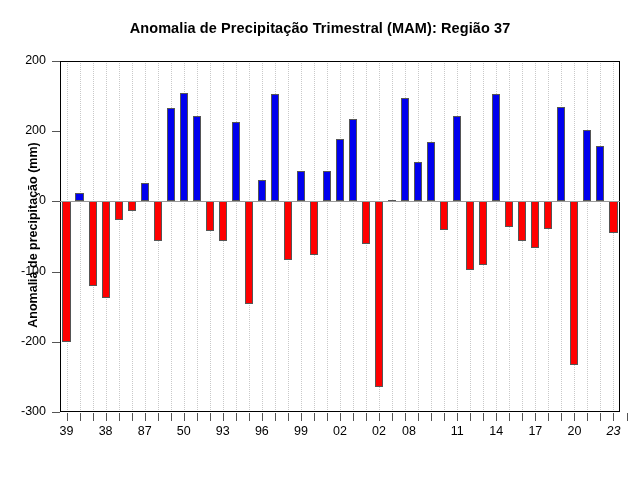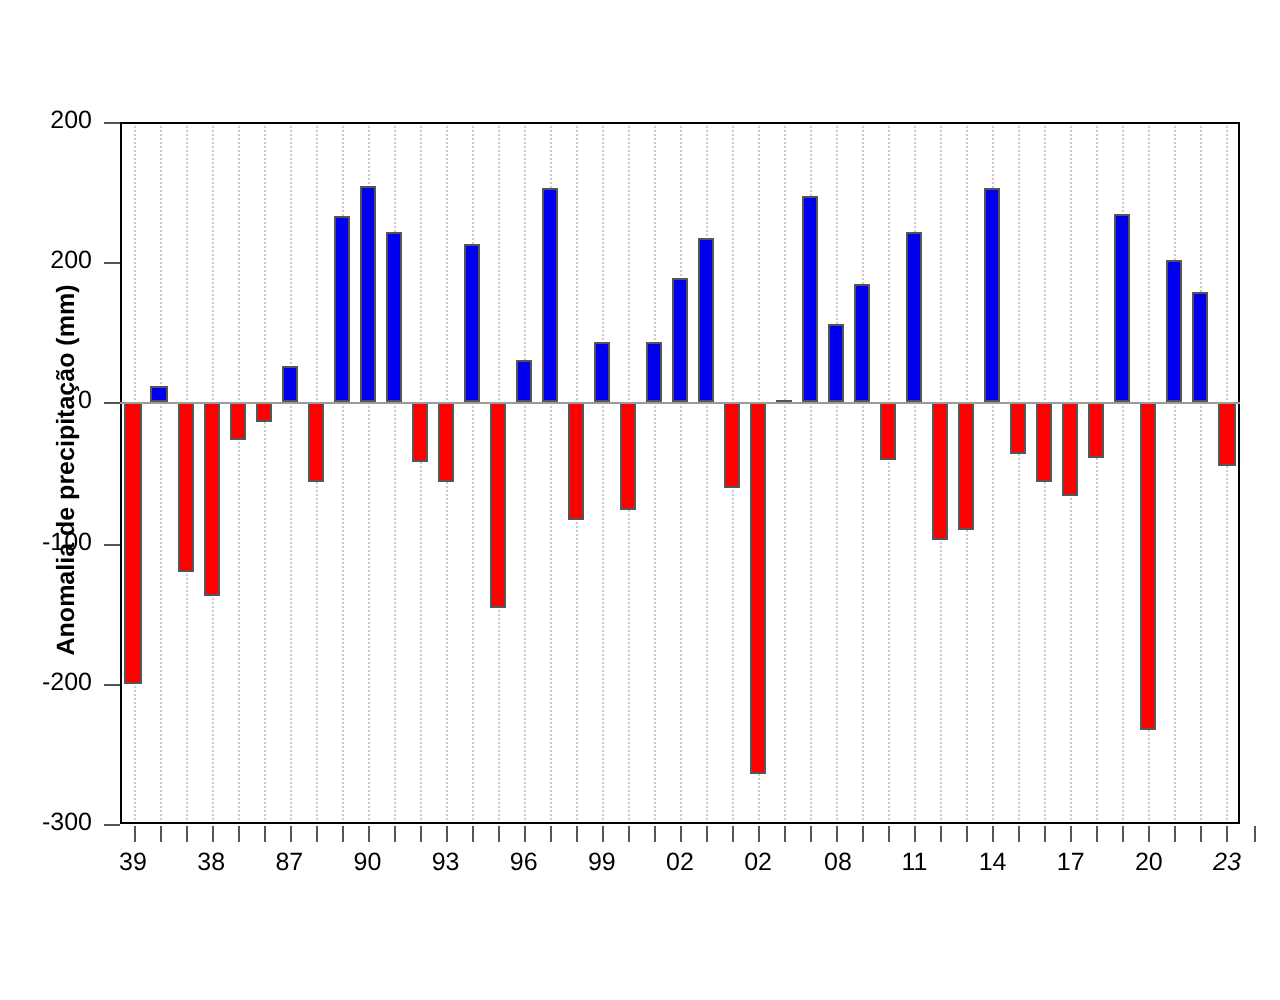--- a/index.html
+++ b/index.html
@@ -76,20 +76,21 @@
   .source-note{
     position:absolute;right:28px;top:70px;
     font-size:12px;color:#000;
   }
 </style>
 </head>
 <body>
 
 <div id="root">
 
+  <div class="chart-title">Anomalia de Precipitação Trimestral (MAM): Região 37</div>
 
   <div id="plotclip">
       <div class="vgrid" style="left: 6.51163px;"></div>
       <div class="vgrid" style="left: 19.5349px;"></div>
       <div class="vgrid" style="left: 32.5581px;"></div>
       <div class="vgrid" style="left: 45.5814px;"></div>
       <div class="vgrid" style="left: 58.6047px;"></div>
       <div class="vgrid" style="left: 71.6279px;"></div>
       <div class="vgrid" style="left: 84.6512px;"></div>
       <div class="vgrid" style="left: 97.6744px;"></div>
@@ -233,27 +234,27 @@
       <div class="xtick" style="left: 548.372px;"></div>
       <div class="xtick" style="left: 561.395px;"></div>
       <div class="xtick" style="left: 574.419px;"></div>
       <div class="xtick" style="left: 587.442px;"></div>
       <div class="xtick" style="left: 600.465px;"></div>
       <div class="xtick" style="left: 613.488px;"></div>
       <div class="xtick" style="left: 626.512px;"></div>
       <div class="xtick-label" style="left: 66.5116px;">39</div>
       <div class="xtick-label" style="left: 105.581px;">38</div>
       <div class="xtick-label" style="left: 144.651px;">87</div>
-      <div class="xtick-label" style="left: 183.721px;">90</div>
+      <div class="xtick-label" style="left: 183.721px;">50</div>
       <div class="xtick-label" style="left: 222.791px;">93</div>
       <div class="xtick-label" style="left: 261.86px;">96</div>
       <div class="xtick-label" style="left: 300.93px;">99</div>
       <div class="xtick-label" style="left: 340px;">02</div>
       <div class="xtick-label" style="left: 379.07px;">02</div>
-      <div class="xtick-label" style="left: 419px;">08</div>
+      <div class="xtick-label" style="left: 409px;">08</div>
       <div class="xtick-label" style="left: 457.209px;">11</div>
       <div class="xtick-label" style="left: 496.279px;">14</div>
       <div class="xtick-label" style="left: 535.349px;">17</div>
       <div class="xtick-label" style="left: 574.419px;">20</div>
       <div class="xtick-label" style="left: 613.488px; font-style: italic;">23</div>
     </div>
 
   <div class="ylabel">Anomalia de precipitação (mm)</div>
 
 </div>

